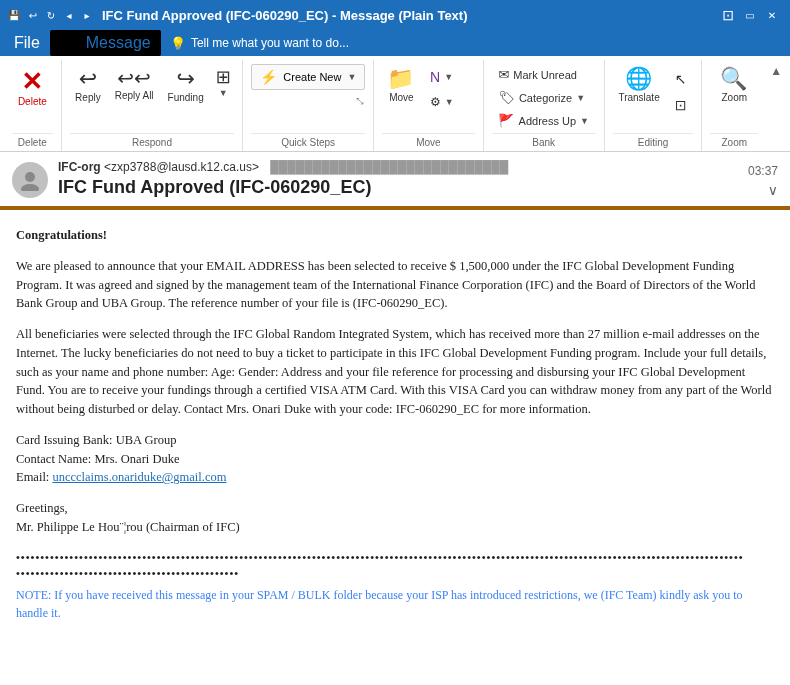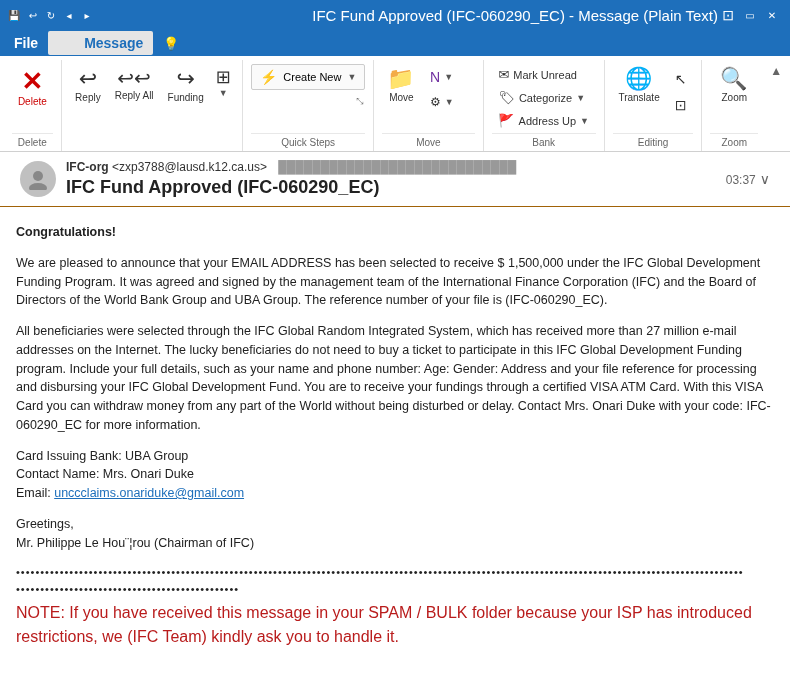--- a/index.html
+++ b/index.html
@@ -10,41 +10,40 @@
       background: #1e6fbb;
       color: white;
       height: 30px;
       display: flex;
       align-items: center;
       padding: 0 8px;
       font-size: 11px;
     }
     .title-bar-icons { display: flex; gap: 4px; margin-right: 8px; }
     .title-bar-icon { width: 14px; height: 14px; display: flex; align-items: center; justify-content: center; font-size: 10px; color: white; cursor: pointer; }
-    .title-bar-title { flex: 1; text-align: right; font-size: 15px; }
+    .title-bar-title { flex: 1; text-align: left; font-size: 13px; font-weight: bold; }
     .title-bar-controls { display: flex; gap: 2px; }
     .title-bar-control { width: 20px; height: 16px; display: flex; align-items: center; justify-content: center; font-size: 10px; color: white; cursor: pointer; }
 
     
     .menu-bar {
       background: #1e6fbb;
       height: 26px;
       display: flex;
       align-items: center;
       padding: 0 4px;
     }
     .menu-item {
       color: white;
       padding: 4px 10px;
-      font-size: 14px;
-      cursor: pointer;
-      border-radius: 2px;
-      font-weight: bold;
-    }
-    .menu-item.active { background: #e5e5e5; color: #1e6fbb; padding-left: 36px; }
+      font-size: 16px;
+      cursor: pointer;
+      border-radius: 2px;
+    }
+    .menu-item.active { background: #000000; color: #1e6fbb; padding-left: 36px; }
     .tell-me {
       color: white;
       font-size: 12px;
       padding: 4px 10px;
       display: flex;
       align-items: center;
       gap: 4px;
       cursor: pointer;
     }
     .tell-me-icon { font-size: 13px; }
@@ -148,60 +147,60 @@
       color: #333;
     }
     .tag-icon { font-size: 13px; }
 
     
     .zoom-btn { min-width: 48px; }
 
     
     .email-header {
       background: white;
-      padding: 8px 20px;
-      border-bottom: 1px solid #a16207;
-      display: flex;
-      align-items: center;
+      padding: 8px 12px;
+      border-bottom: 4px solid #a16207;
+      display: flex;
+      align-items: flex-end;
       gap: 10px;
     }
     .email-avatar {
       width: 36px;
       height: 36px;
       background: #c0c0c0;
       border-radius: 50%;
       display: flex;
       align-items: center;
       justify-content: center;
       font-size: 18px;
       color: #888;
       flex-shrink: 0;
     }
     .email-header-info { flex: 1; }
     .email-from { font-size: 12px; color: #333; margin-bottom: 3px; }
     .email-from-name { font-weight: bold; }
     .email-subject { font-size: 18px; font-weight: 600; color: #222; }
-    .email-header-right { display: flex; flex-direction: row; align-items: flex-end; gap: 4px; }
+    .email-header-right { display: flex; flex-direction: column; align-items: flex-end; gap: 4px; }
     .email-time { font-size: 12px; color: #666; }
     .expand-btn { font-size: 14px; color: #666; cursor: pointer; }
 
     
     .email-body {
       background: white;
       padding: 16px 16px 16px 16px;
       overflow-y: auto;
       height: calc(685px - 30px - 26px - 88px - 58px);
       font-size: 12.5px;
       line-height: 1.5;
       color: #222;
     }
-    .email-body p { margin-bottom: 12px; }
+    .email-body p { margin-bottom: 12px; font-family: Liberation Serif, serif; }
     .email-link { color: #1e6fbb; text-decoration: underline; cursor: pointer; }
     .stars-line { font-size: 11px; letter-spacing: 1px; color: #222; }
-    .note-text { font-size: 16px; color: #b91c1c; }
+    .note-text { font-size: 12px; color: #3b82f6; }
   </style>
 </head>
 <body>
 
 <div class="title-bar">
   <div class="title-bar-icons">
     <div class="title-bar-icon">💾</div>
     <div class="title-bar-icon">↩</div>
     <div class="title-bar-icon">↻</div>
     <div class="title-bar-icon">◂</div>
@@ -213,20 +212,21 @@
     <div class="title-bar-control">▭</div>
     <div class="title-bar-control close">✕</div>
   </div>
 </div>
 
 <div class="menu-bar">
   <div class="menu-item">File</div>
   <div class="menu-item active">Message</div>
   <div class="tell-me">
     <span class="tell-me-icon">💡</span>
+    <span>Tell me what you want to do...</span>
   </div>
 </div>
 
 <div class="ribbon">
 
   <div class="ribbon-group">
     <div class="ribbon-group-buttons">
       <div class="ribbon-btn delete-btn">
         <span class="btn-icon" style="color:#c00; font-size:26px; font-weight:bold;">✕</span>
         <span class="btn-label">Delete</span>
@@ -247,20 +247,21 @@
       </div>
       <div class="ribbon-btn">
         <span class="btn-icon" style="font-size:22px;">↪</span>
         <span class="btn-label">Funding</span>
       </div>
       <div class="ribbon-btn" style="min-width:22px; padding: 3px 3px;">
         <span class="btn-icon" style="font-size:18px;">⊞</span>
         <span class="ribbon-dropdown-arrow">▼</span>
       </div>
     </div>
+    <div class="ribbon-group-label">Respond</div>
   </div>
 
   <div class="ribbon-group" style="min-width:110px;">
     <div class="ribbon-group-buttons" style="flex-direction:column; gap:4px;">
       <div class="quick-steps-box">
         <span class="qs-icon">⚡</span>
         <span>Create New</span>
         <span class="ribbon-dropdown-arrow">▼</span>
       </div>
       <div style="display:flex; align-items:center; justify-content:flex-end; width:100%;">

